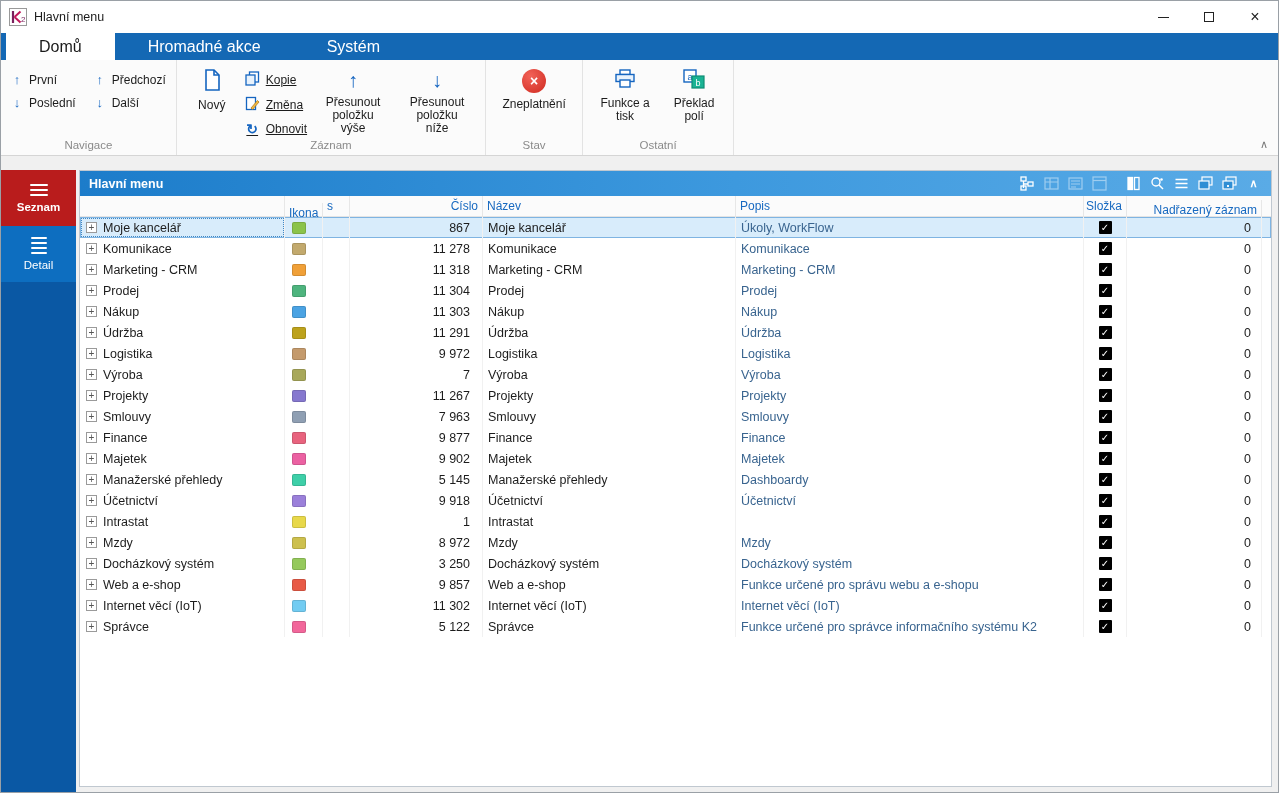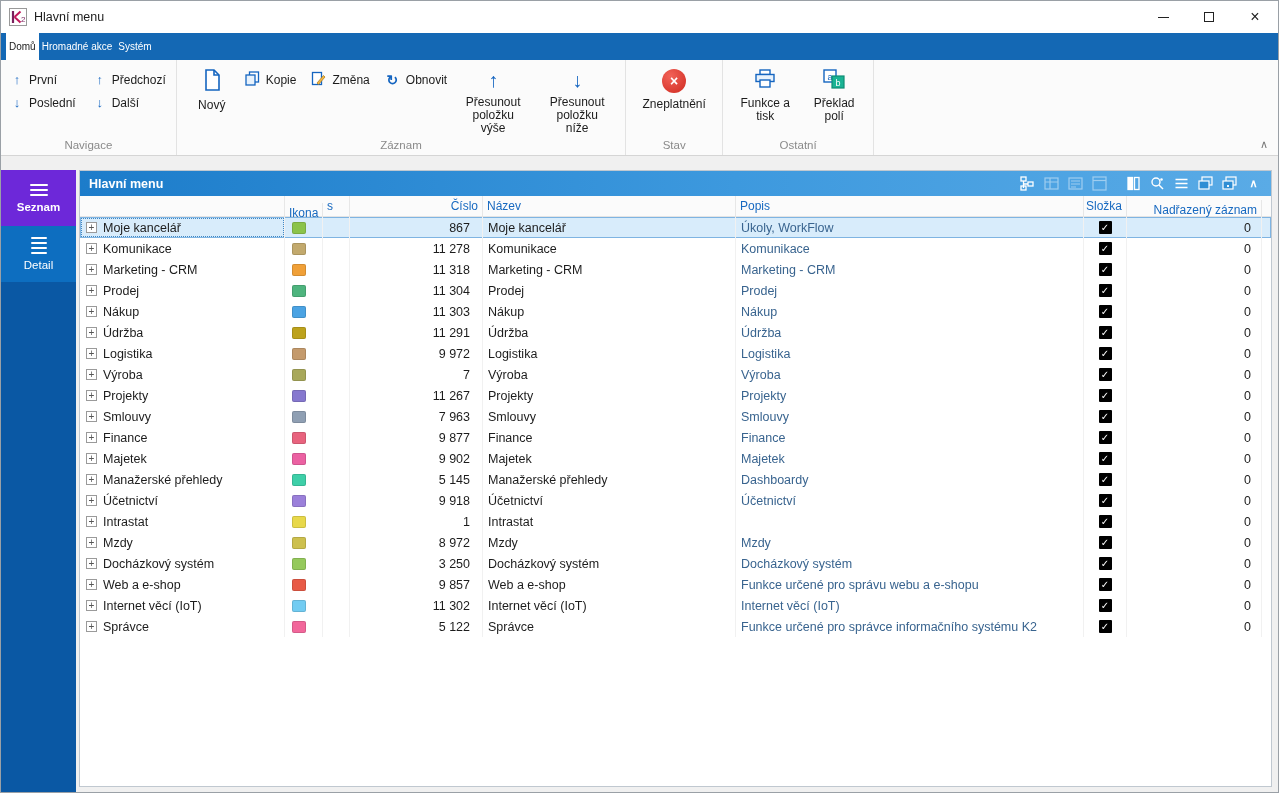--- a/index.html
+++ b/index.html
@@ -24,22 +24,22 @@
   .win-btn { width:46px; height:32px; display:flex; align-items:center; justify-content:center; color:#222; font-size:13px; }
   .min-glyph { width:11px; height:1px; background:#222; display:inline-block; }
   .max-glyph { width:10px; height:10px; border:1px solid #222; display:inline-block; }
 
   
   .ribbon-tabs {
     height:27px; background:#1468b4; display:flex; align-items:stretch;
     padding-left:5px; flex-shrink:0;
   }
   .rtab {
-    padding:0 3px; display:flex; align-items:center; color:#ffffff;
-    font-size:10px; cursor:default;
+    padding:0 33px; display:flex; align-items:center; color:#ffffff;
+    font-size:16px; cursor:default;
   }
   .rtab.active { background:#ffffff; color:#1a1a1a; }
 
   
   .ribbon {
     height:96px; background:#fbfbfb; border-bottom:1px solid #d5d5d5;
     display:flex; position:relative; flex-shrink:0;
   }
   .rgroup { display:flex; flex-direction:column; border-right:1px solid #e3e3e3; }
   .rgroup-items { flex:1; display:flex; align-items:flex-start; padding:6px 10px 0; gap:8px; }
@@ -47,38 +47,38 @@
 
   .nav-grid { display:grid; grid-template-columns:max-content max-content; column-gap:18px; row-gap:8px; padding-top:6px; }
   .rsmall { display:flex; align-items:center; gap:6px; font-size:12px; white-space:nowrap; }
   .arrow-sm { color:#1565c0; font-size:13px; font-weight:bold; width:12px; text-align:center; }
 
   .rbig {
     display:flex; flex-direction:column; align-items:center; justify-content:flex-start;
     text-align:center; font-size:12px; line-height:13px; padding:3px 6px 0; gap:5px; min-width:50px;
   }
   .rbig .big-arrow { font-size:20px; line-height:22px; color:#1565c0; font-weight:bold; }
-  .small-col { display:flex; flex-direction:row; gap:15px; padding-top:5px; }
+  .small-col { display:flex; flex-direction:column; gap:7px; padding-top:5px;text-decoration:underline; }
   .refresh-glyph { color:#1565c0; font-size:14px; font-weight:bold; width:15px; text-align:center; }
   .invalid-circle {
     width:24px; height:24px; border-radius:50%;
     background:radial-gradient(circle at 35% 30%, #f26258, #cf2a20);
     color:#fff; font-weight:bold; font-size:14px; line-height:24px; text-align:center;
   }
   .ribbon-collapse { position:absolute; right:10px; bottom:4px; color:#777; font-size:11px; }
 
   
   .main { flex:1; display:flex; padding-top:14px; background:#f0f0f0; min-height:0; }
 
   .sidebar { width:75px; background:#0a58a4; display:flex; flex-direction:column; flex-shrink:0; }
   .side-item {
     height:56px; display:flex; flex-direction:column; align-items:center; justify-content:center;
     gap:5px; color:#ffffff; font-size:11.5px;
   }
-  .side-item.active { background:#6d28d9; font-weight:bold; }
+  .side-item.active { background:#b91c1c; font-weight:bold; }
   .side-item.secondary { background:#0d6ec0; }
   .bars { display:flex; flex-direction:column; gap:3px; }
   .bars i { width:18px; height:2px; background:#fff; border-radius:1px; }
   .bars.thin i { width:16px; height:2px; }
 
   .content {
     flex:1; margin:0 6px 5px 3px; background:#ffffff; border:1px solid #c0c8d0;
     display:flex; flex-direction:column; min-width:0; min-height:0;
   }
   .content-header {

